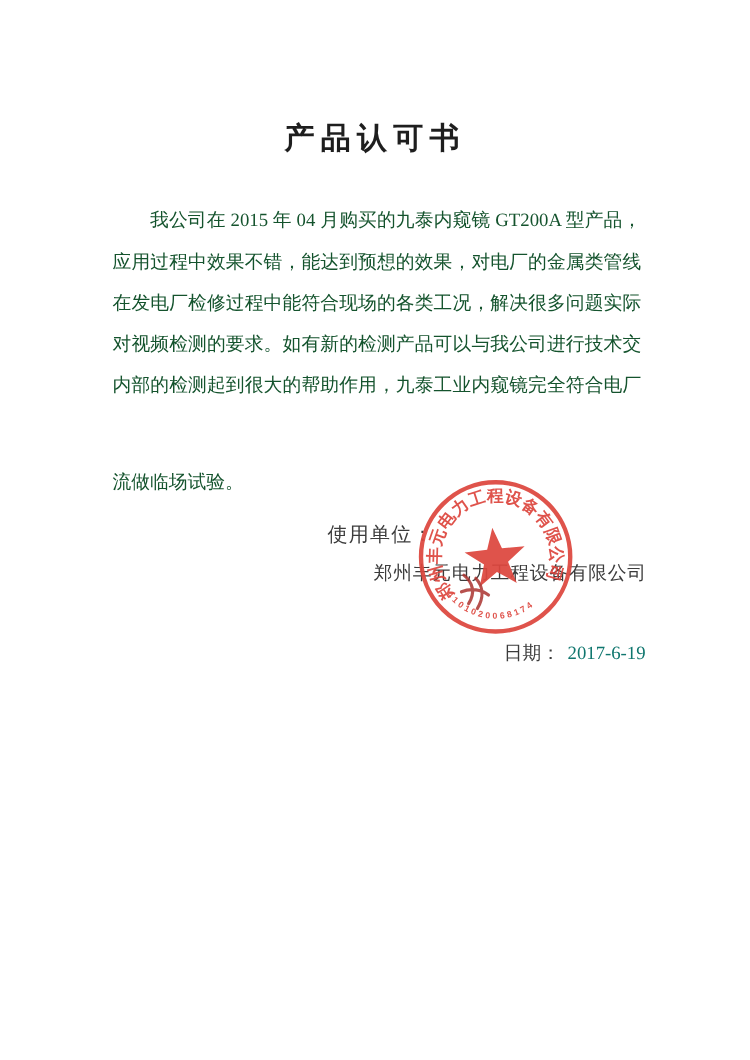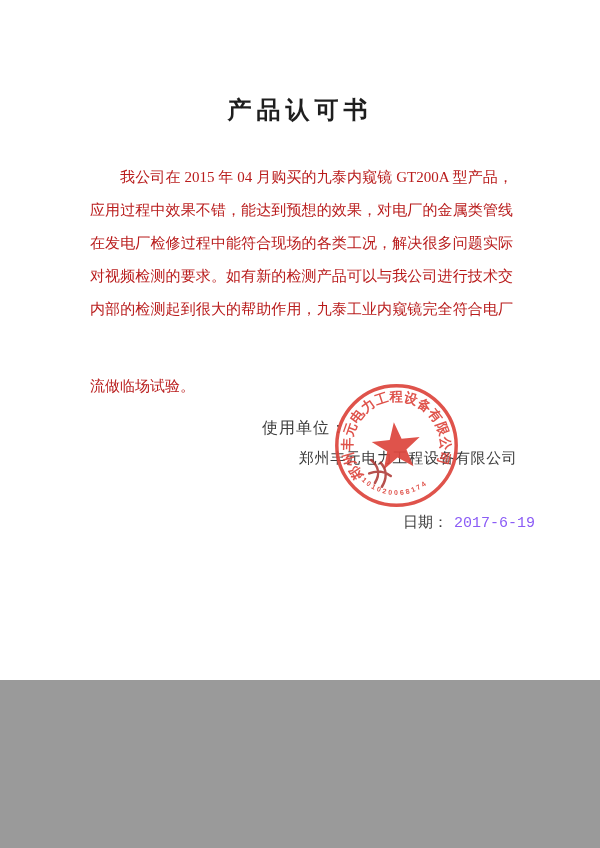--- a/index.html
+++ b/index.html
@@ -3,21 +3,21 @@
 <meta charset="utf-8">
 <style>
   html, body { margin: 0; padding: 0; }
   body {
     background: #9a9a9a;
     font-family: "Liberation Serif", "DejaVu Serif", serif;
   }
   .page {
     position: relative;
     width: 600px;
-    height: 680px;
+    height: 848px;
     margin: 0 auto;
     background: #ffffff;
     overflow: hidden;
   }
   .doc-title {
     position: absolute;
     top: 94px;
     left: 0;
     width: 600px;
     text-align: center;
@@ -25,21 +25,21 @@
     font-weight: bold;
     letter-spacing: 5px;
     color: #1e1e1e;
   }
   .doc-body {
     position: absolute;
     top: 161px;
     left: 90px;
     width: 423px;
     font-size: 15px;
-    color: #b91c1c;
+    color: #14532d;
   }
   .body-line {
     height: 33px;
     line-height: 33px;
     text-align: justify;
     text-align-last: justify;
     white-space: nowrap;
   }
   .body-line.first { text-indent: 2em; }
   .body-line.last  { text-align-last: left; margin-top: 44px; }
@@ -68,23 +68,23 @@
     opacity: 0.93;
   }
   .date-line {
     position: absolute;
     left: 403px;
     top: 513px;
     font-size: 15px;
     color: #3c3c3c;
   }
   .date-value {
-    font-family: Liberation Mono, monospace;
+    font-family: Liberation Serif, serif;
     margin-left: 6px;
-    color: #8b5cf6;
+    color: #0f766e;
   }
 </style>
 </head>
 <body>
 
 <div class="page">
 
   <div class="doc-title">产品认可书</div>
 
   <div class="doc-body">

